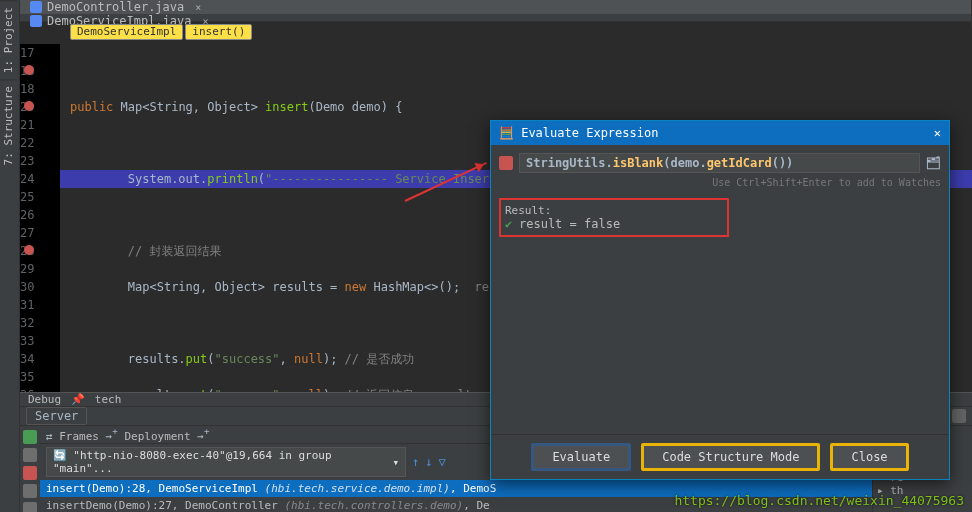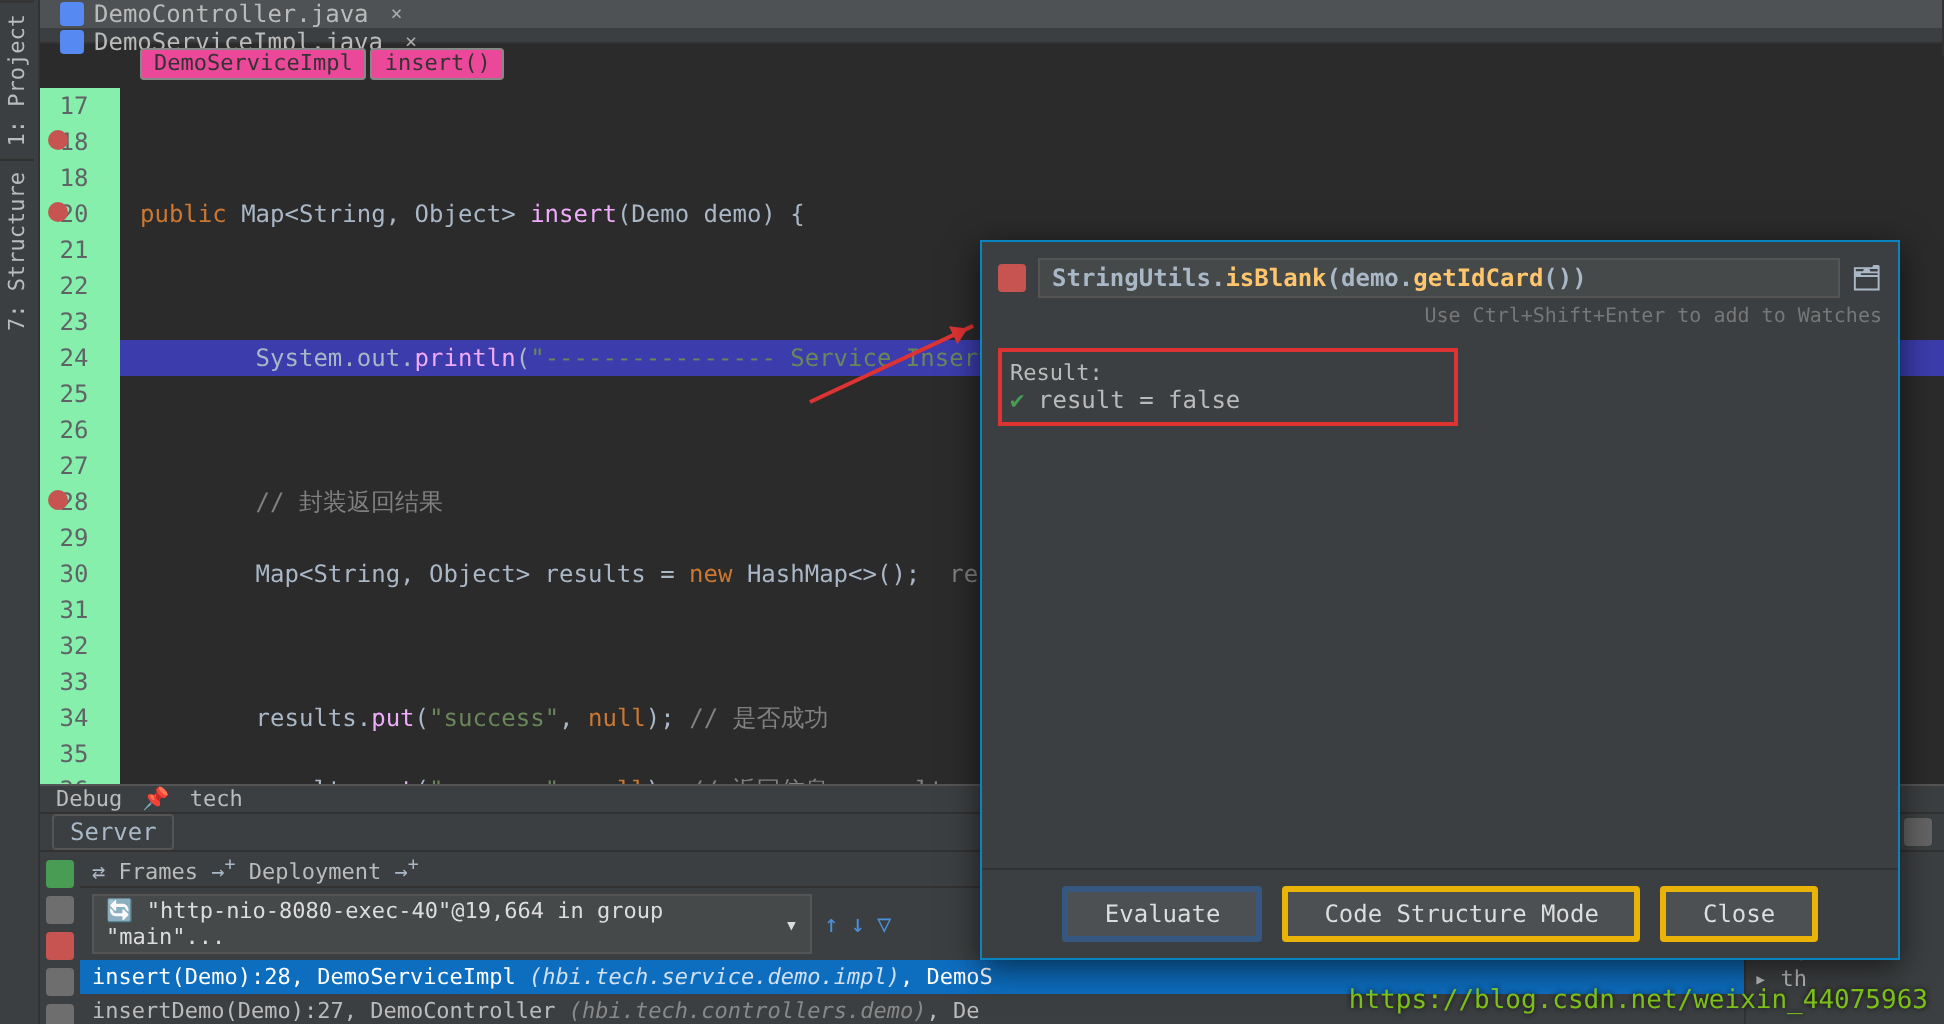--- a/index.html
+++ b/index.html
@@ -5,31 +5,31 @@
   * { margin:0; padding:0; box-sizing:border-box; font-family:"Segoe UI",Consolas,monospace; }
   body { background:#2b2b2b; color:#a9b7c6; font-size:12px; width:972px; height:512px; overflow:hidden; position:relative; }
   .sidebar-left { position:absolute; left:0; top:0; width:20px; height:512px; background:#3c3f41; border-right:1px solid #323232; }
   .sidebar-left .vtab { writing-mode:vertical-rl; transform:rotate(180deg); font-size:11px; color:#bbb; padding:6px 2px; border-bottom:1px solid #323232; cursor:pointer; }
   .tabs { position:absolute; left:20px; top:0; right:0; height:22px; background:#3c3f41; display:flex; border-bottom:1px solid #323232;flex-direction:column; }
   .tab { display:flex; align-items:center; padding:0 10px; height:22px; font-size:12px; color:#bbb; border-right:1px solid #323232; gap:5px; }
   .tab.active { background:#4e5254; }
   .tab .ficon { width:12px; height:12px; background:#568af2; border-radius:2px; }
   .tab .close { color:#aaa; font-size:10px; margin-left:6px; }
   .breadcrumb { position:absolute; left:70px; top:24px; height:16px; display:flex; gap:2px; }
-  .breadcrumb span { background:#ec4899; color:#333; border:1px solid #888; padding:0 6px; font-size:11px; border-radius:2px; }
+  .breadcrumb span { background:#fde047; color:#333; border:1px solid #888; padding:0 6px; font-size:11px; border-radius:2px; }
   .editor { position:absolute; left:20px; top:44px; right:0; bottom:120px; display:flex; background:#2b2b2b; }
-  .gutter { width:40px; background:#86efac; text-align:center; padding-right:6px; color:#606366; font-family:Consolas,monospace; font-size:12px; line-height:18px; }
+  .gutter { width:40px; background:#000000; text-align:left; padding-right:6px; color:#606366; font-family:Consolas,monospace; font-size:12px; line-height:18px; }
   .gline { height:18px; position:relative; }
   .gline .bp { position:absolute; left:4px; top:3px; width:10px; height:10px; background:#c75450; border-radius:50%; }
   .code { flex:1; font-family:Consolas,monospace; font-size:12px; line-height:18px; white-space:pre; overflow:hidden; }
   .cline { height:18px; padding-left:10px; }
   .kw { color:#cc7832; }
   .str { color:#6a8759; }
   .cmt { color:#808080; }
-  .fn { color:#f0abfc; }
+  .fn { color:#84cc16; }
   .null { color:#cc7832; }
   .l17 { }
   .l18 { }
   .l19 { background:#3c3cad; }
   .debug-panel { position:absolute; left:20px; right:0; bottom:0; height:120px; background:#3c3f41; border-top:1px solid #555; display:flex; flex-direction:column; }
   .debug-hdr { height:18px; display:flex; align-items:center; padding:0 8px; font-size:11px; color:#bbb; gap:10px; border-bottom:1px solid #323232; }
   .dbg-toolbar { height:20px; display:flex; align-items:center; padding:0 6px; gap:10px; border-bottom:1px solid #323232; }
   .dbg-toolbar .ico { width:14px; height:14px; opacity:.8; }
   .dbg-main { flex:1; display:flex; }
   .dbg-left-icons { width:20px; background:#3c3f41; display:flex; flex-direction:column; align-items:center; gap:4px; padding-top:4px; }
@@ -204,20 +204,24 @@
           <div>▸ de</div>
           <div>▸ m</div>
           <div>▸ re</div>
           <div>▸ th</div>
         </div>
     </div>
   </div>
 </div>
 
 <div class="popup">
+  <div class="popup-title">
+    <span>🧮 <span>Evaluate Expression</span></span>
+    <span class="pclose">✕</span>
+  </div>
   <div class="popup-body">
     <div class="expr-row">
       <span class="ficon2"></span>
       <div class="expr-input" id="exprInput">StringUtils.<span class="fn">isBlank</span>(demo.<span class="fn">getIdCard</span>())</div>
       <span>🗂</span>
     </div>
     <div class="hint">Use Ctrl+Shift+Enter to add to Watches</div>
     <div class="result-box">
       <div class="lbl">Result:</div>
       <div class="val">result = false</div>

